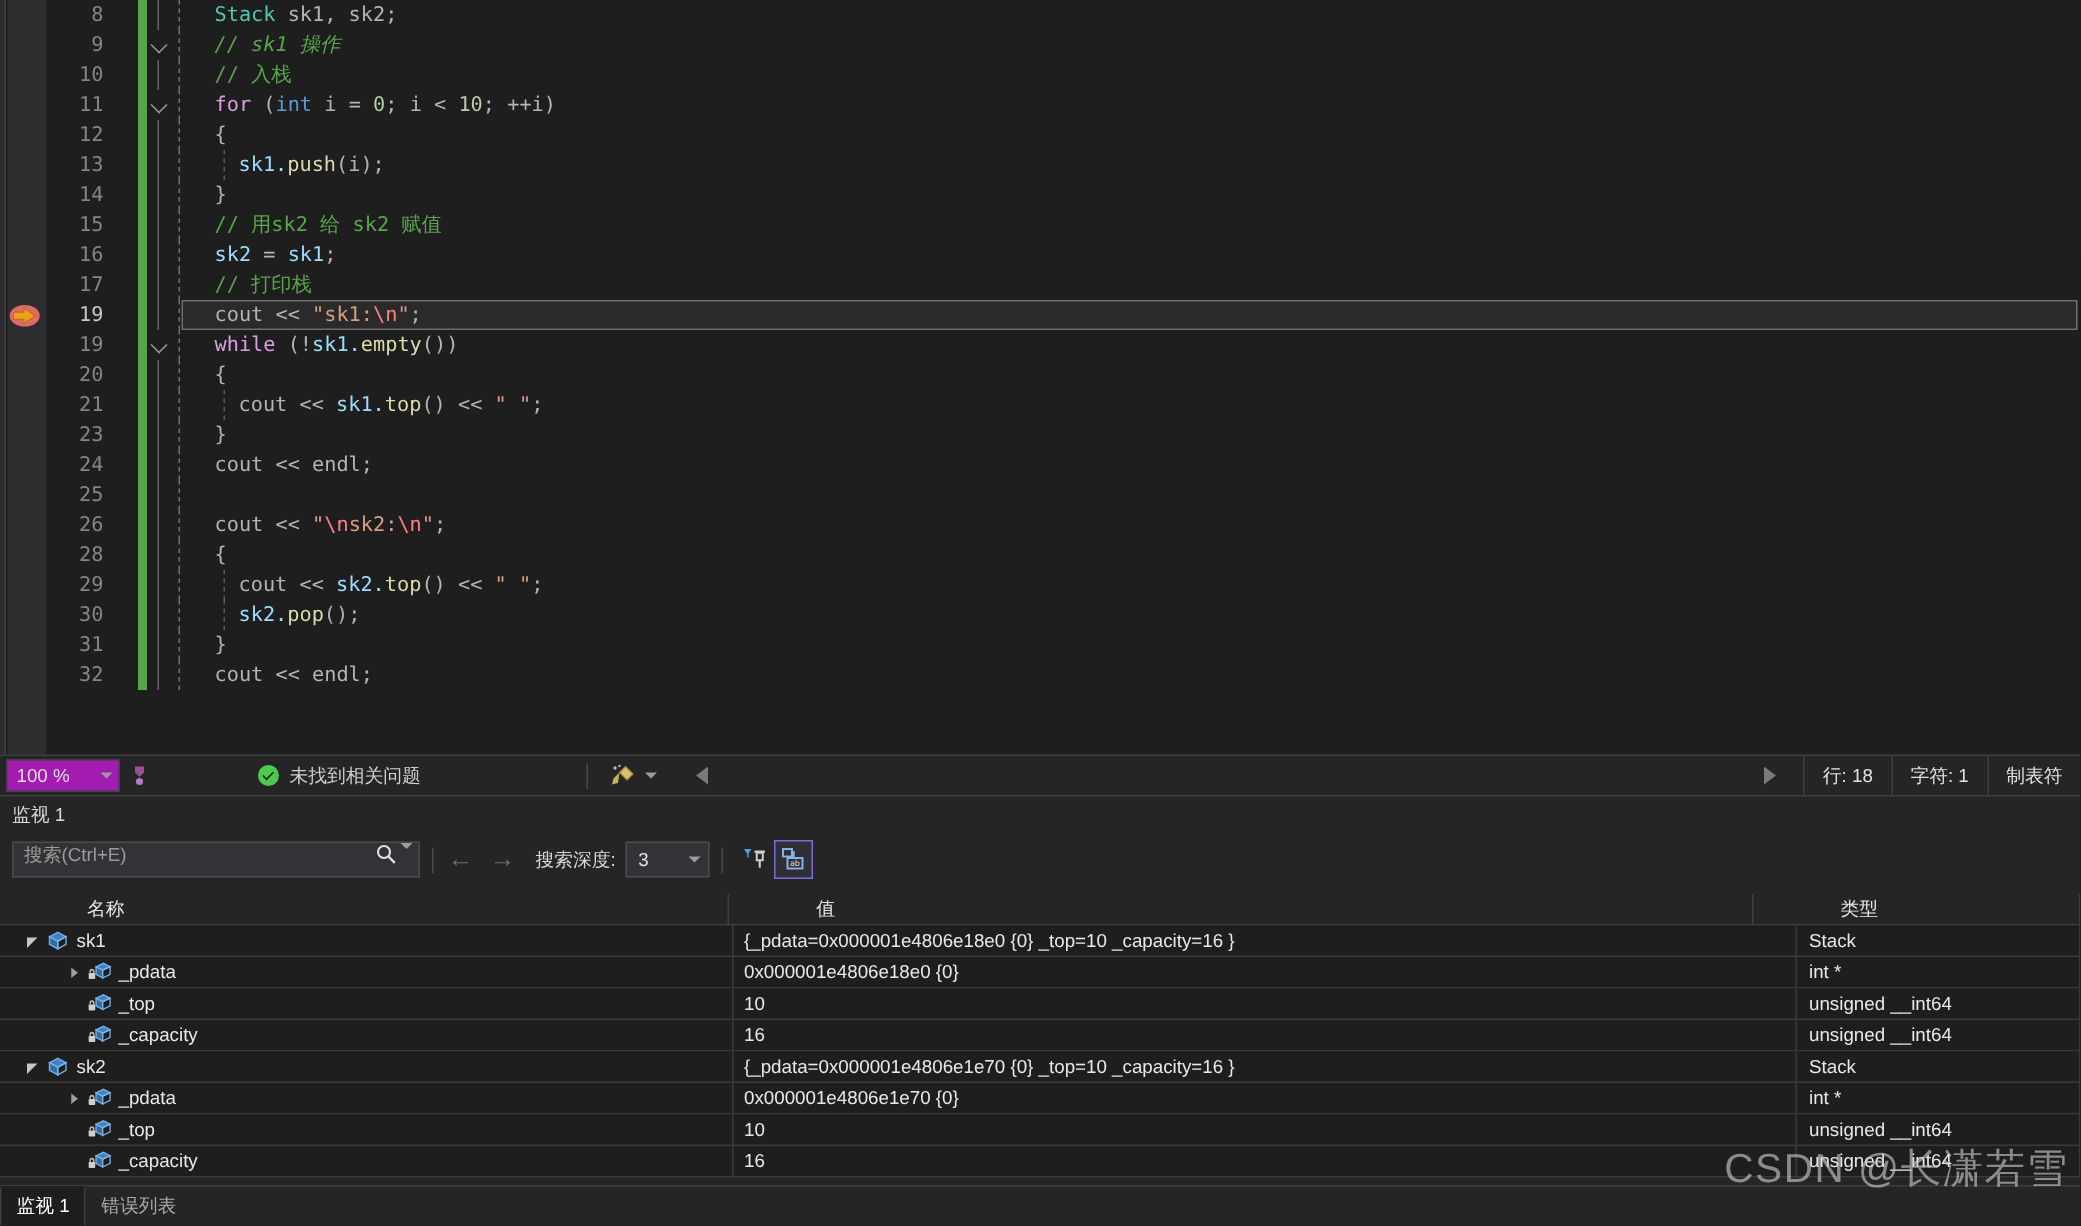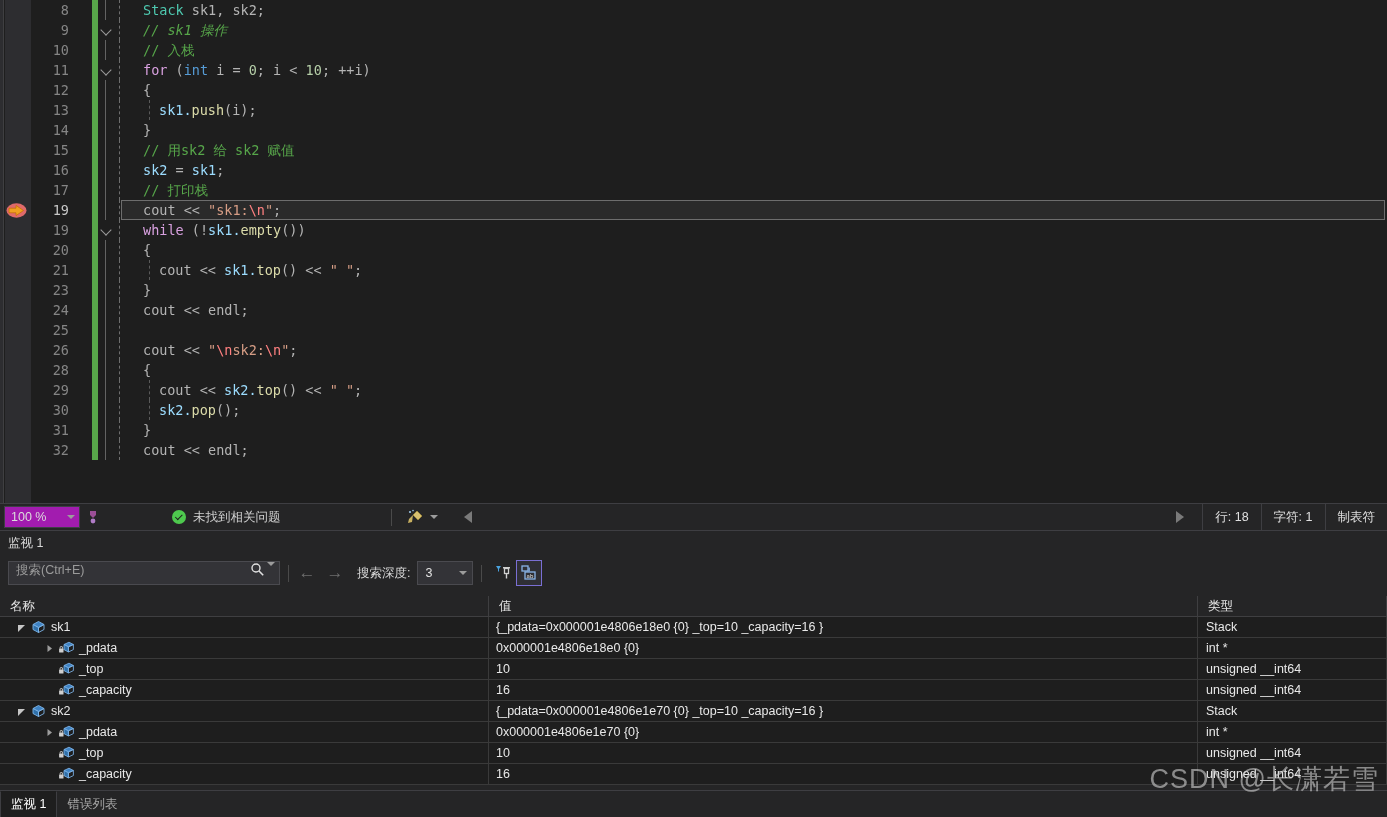--- a/index.html
+++ b/index.html
@@ -194,21 +194,21 @@
 
   
   .grid { position: absolute; left: 0; top: 65px; width: 1387px; }
   .ghead {
     display: flex; height: 21px; background: #252526;
     border-bottom: 1px solid #3f3f41;
     font-size: 12.5px; color: #e6e6e6;
   }
   .ghead .c {
     border-right: 1px solid #3f3f41;
-    padding-left: 10px; display: flex; align-items: center;
+    padding-left: 10px; display: flex; align-items: center; margin-left: 48px;
   }
   .grow {
     display: flex; height: 21px;
     border-bottom: 1px solid #3a3a3a;
     font-size: 12.5px; color: #e8e8e8;
     background: #1e1e1e;
   }
   .grow .c {
     border-right: 1px solid #3a3a3a;
     display: flex; align-items: center;

